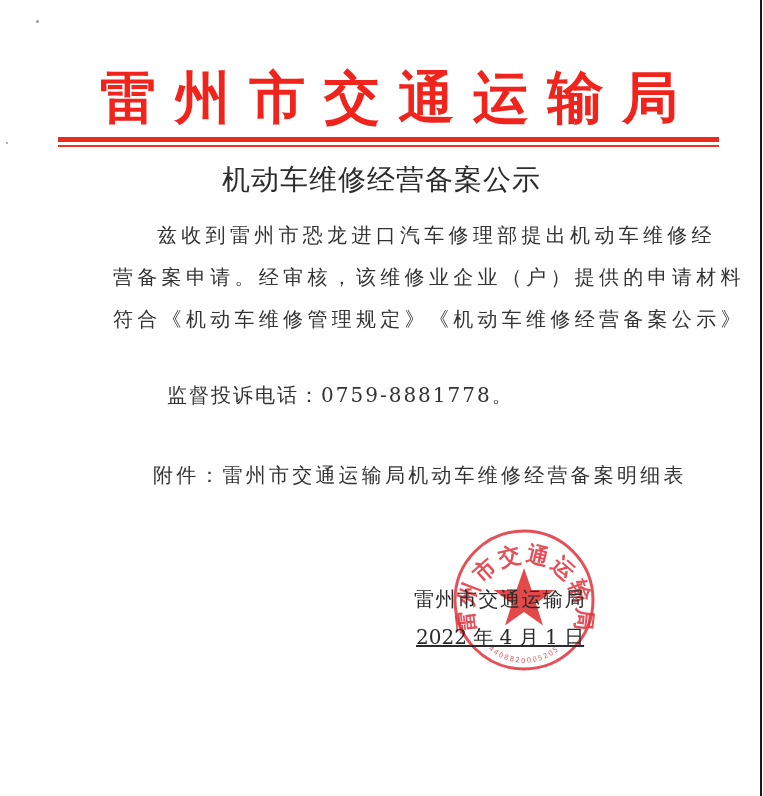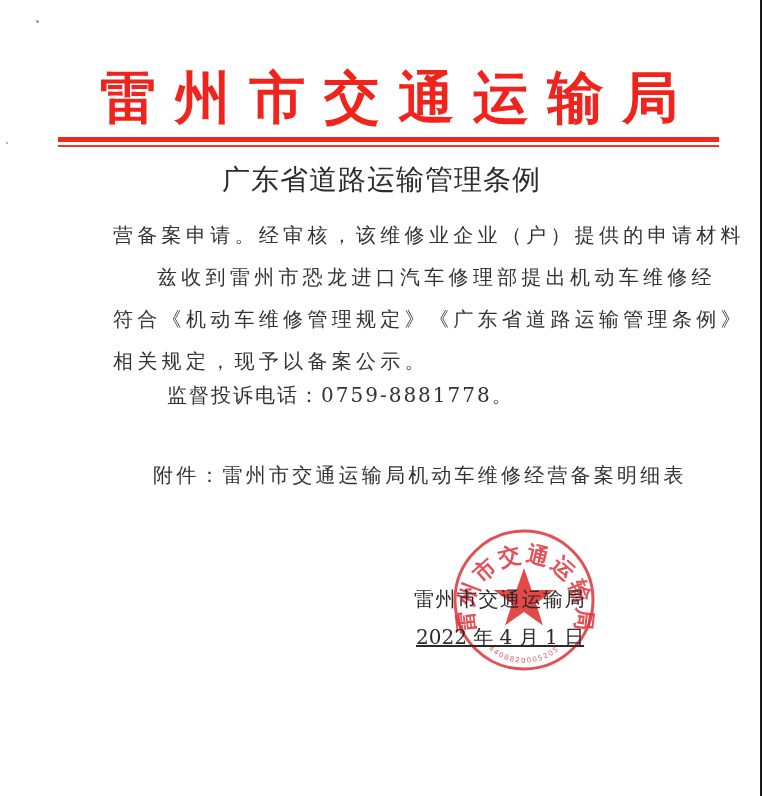--- a/index.html
+++ b/index.html
@@ -157,27 +157,26 @@
   <span>交</span>
   <span>通</span>
   <span>运</span>
   <span>输</span>
   <span>局</span>
 </div>
 
 <div class="rule-thick"></div>
 <div class="rule-thin"></div>
 
-<div class="doc-title">广东省道路运输管理条例</div>
+<div class="doc-title">机动车维修经营备案公示</div>
 
 <div class="body-text" style="top:214px;">
+  <span class="line indent">兹收到雷州市恐龙进口汽车修理部提出机动车维修经</span>
   <span class="line">营备案申请。经审核，该维修业企业（户）提供的申请材料</span>
-  <span class="line indent">兹收到雷州市恐龙进口汽车修理部提出机动车维修经</span>
-  <span class="line">符合《机动车维修管理规定》《广东省道路运输管理条例》</span>
-  <span class="line">相关规定，现予以备案公示。</span>
+  <span class="line">符合《机动车维修管理规定》《机动车维修经营备案公示》</span>
 </div>
 
 <div class="phone">监督投诉电话：0759-8881778。</div>
 
 <div class="attachment">附件：雷州市交通运输局机动车维修经营备案明细表</div>
 
 <svg class="stamp" viewBox="0 0 148 145">
   <defs>
     <path id="arcTop" d="M 24 96 A 52 52 0 1 1 126 96"></path>
     <path id="arcBottom" d="M 30 112 A 54 54 0 0 0 118 112"></path>

